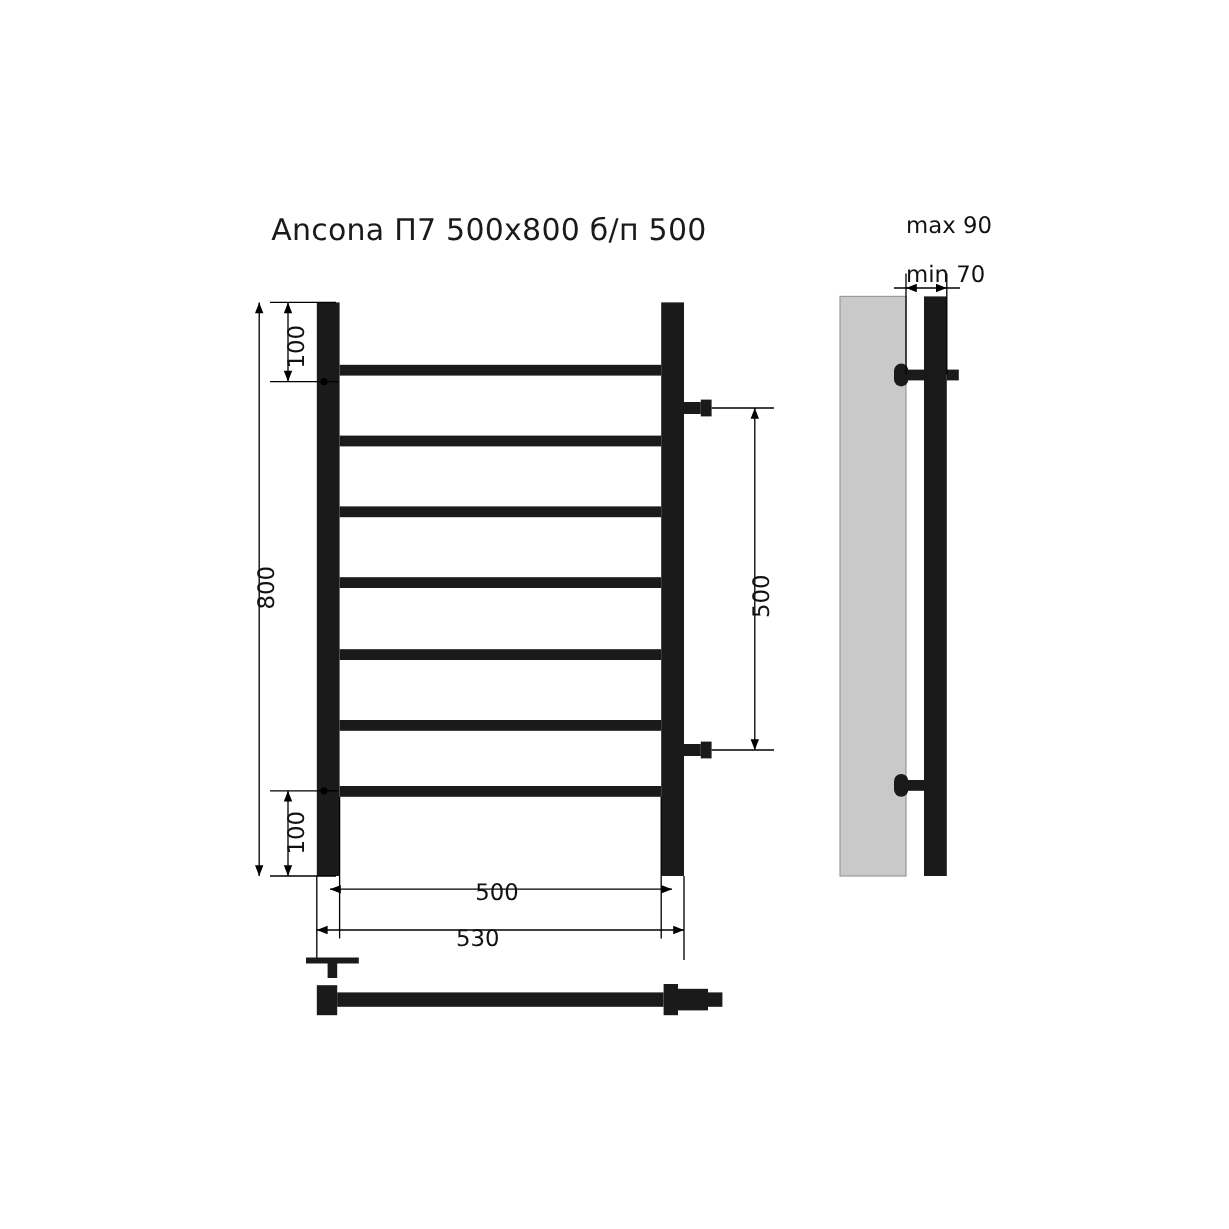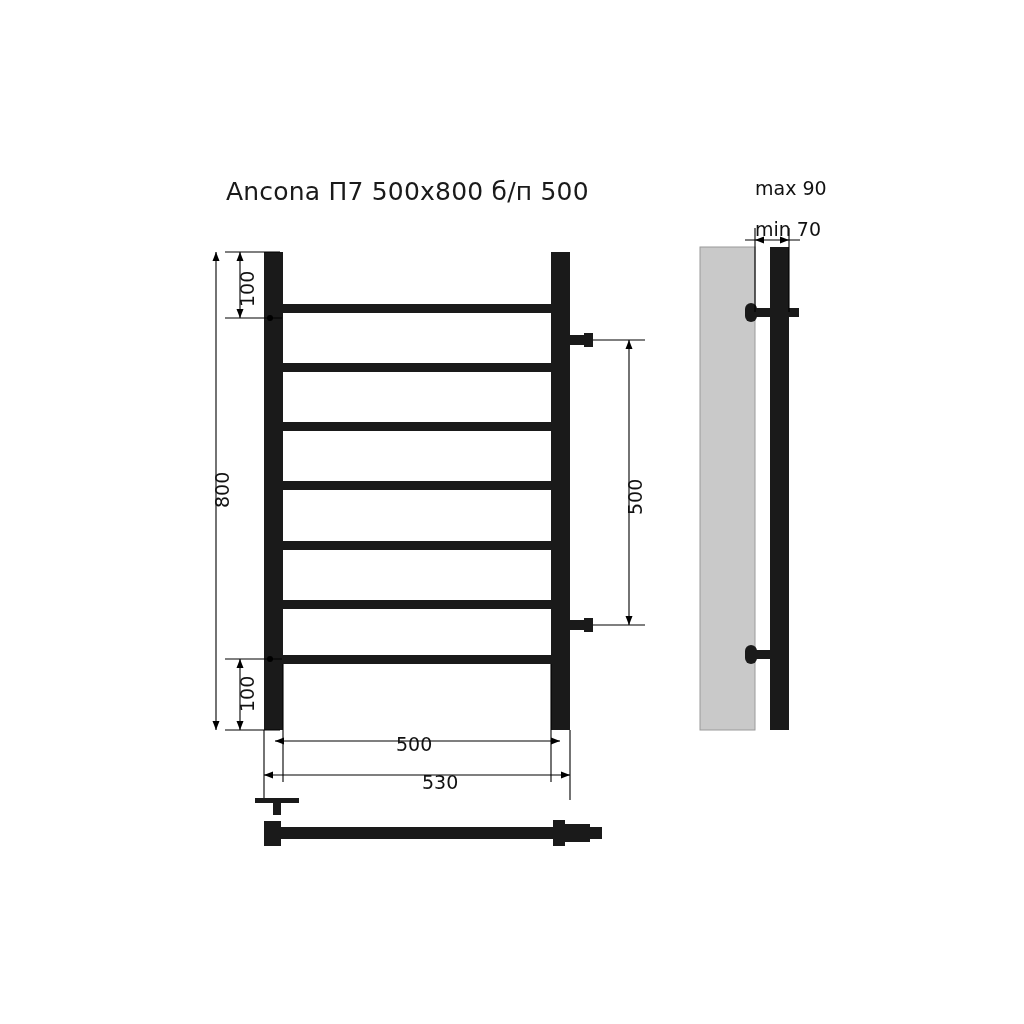--- a/index.html
+++ b/index.html
@@ -159,19 +159,19 @@
   <div class="dimlabel vert" style="left:236px; top:307px;">100</div>
 
   <div class="dimlabel vert" style="left:211px; top:508px;">800</div>
 
   <div class="dimlabel vert" style="left:236px; top:712px;">100</div>
 
   <div class="dimlabel vert" style="left:624px; top:515px;">500</div>
 
   <div class="dimlabel" style="left:396px; top:733px;">500</div>
 
-  <div class="dimlabel" style="left:422px; top:771px;text-align:center;">530</div>
+  <div class="dimlabel" style="left:380px; top:771px;text-align:center;">530</div>
 
   <div class="dimlabel" style="left:755px; top:177px;">max 90</div>
 
   <div class="dimlabel" style="left:755px; top:199px;margin-top:19px;">min 70</div>
 
 </div>
 
 </body></html>

